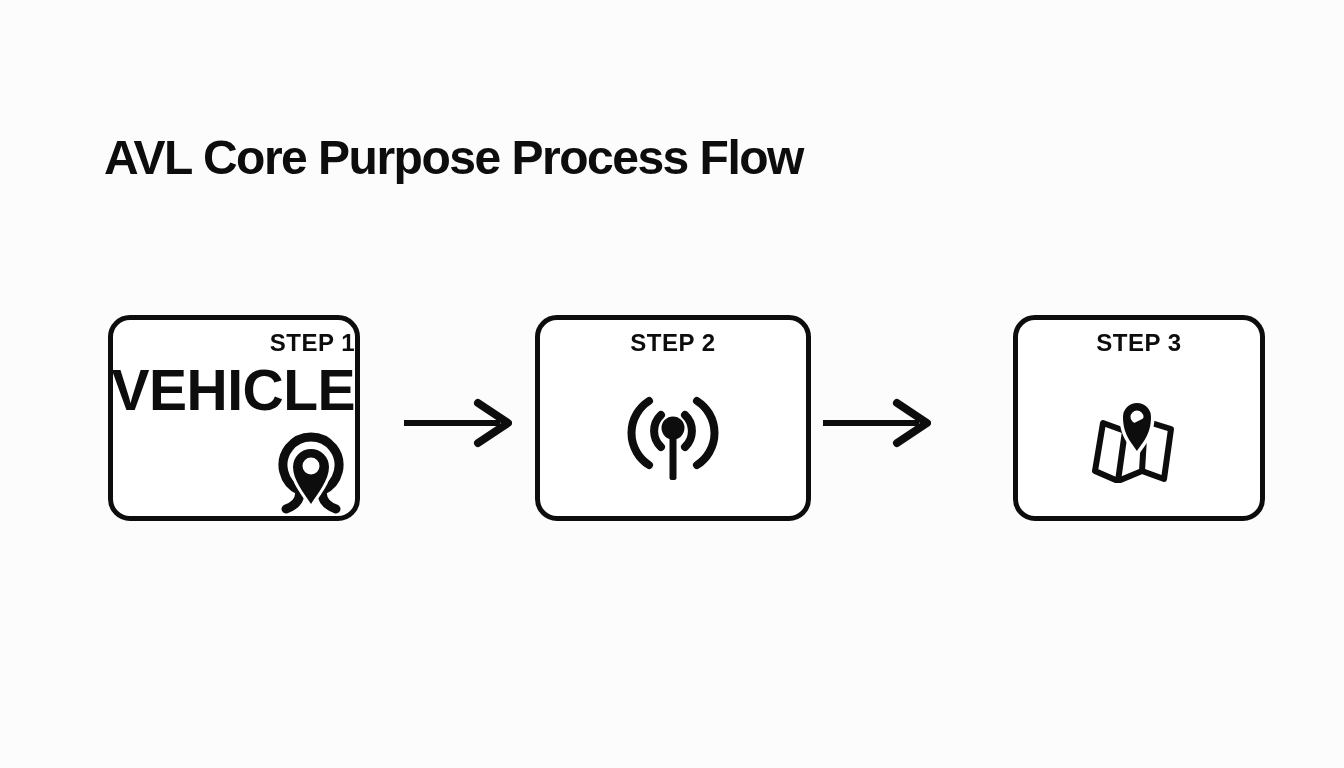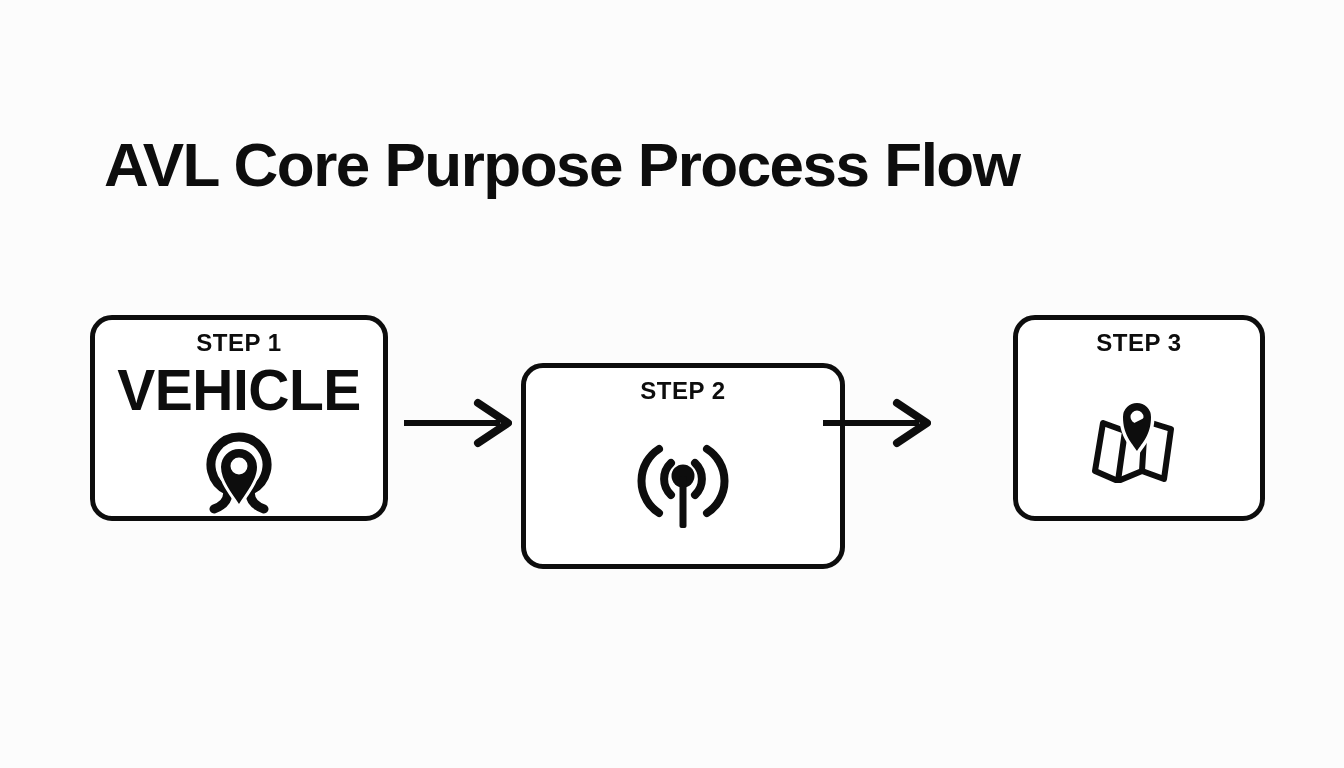--- a/index.html
+++ b/index.html
@@ -13,38 +13,38 @@
     position:relative;
     width:1344px;height:768px;
     background:var(--page-bg);
     font-family:"Liberation Sans","DejaVu Sans",sans-serif;
     color:var(--ink);
     overflow:hidden;
   }
   .page-title{
     position:absolute;
     left:104px;top:134px;
-    font-size:62px;
+    font-size:48px;
     font-weight:700;
     letter-spacing:-1.5px;
     line-height:1;
     color:var(--ink);
     white-space:nowrap;
   }
   .step-box{
     position:absolute;
     top:315px;height:206px;
     background:var(--box-bg);
     border:5px solid var(--ink);
     border-radius:22px;
     display:flex;flex-direction:column;align-items:center;
     padding-top:9px;
   }
-  .step-box.b1{left:90px;width:298px;}
-  .step-box.b2{left:521px;width:324px;margin-top:48px;}
+  .step-box.b1{left:108px;width:252px;align-items:flex-end;}
+  .step-box.b2{left:535px;width:276px;}
   .step-box.b3{left:1013px;width:252px;}
   .step-label{
     font-size:24px;font-weight:700;line-height:1.2;
     letter-spacing:.5px;color:var(--ink);
   }
   .step-name{
     font-size:57px;font-weight:700;line-height:1.05;
     margin-top:3px;letter-spacing:-.5px;color:var(--ink);
   }
   .icon-wrap{

